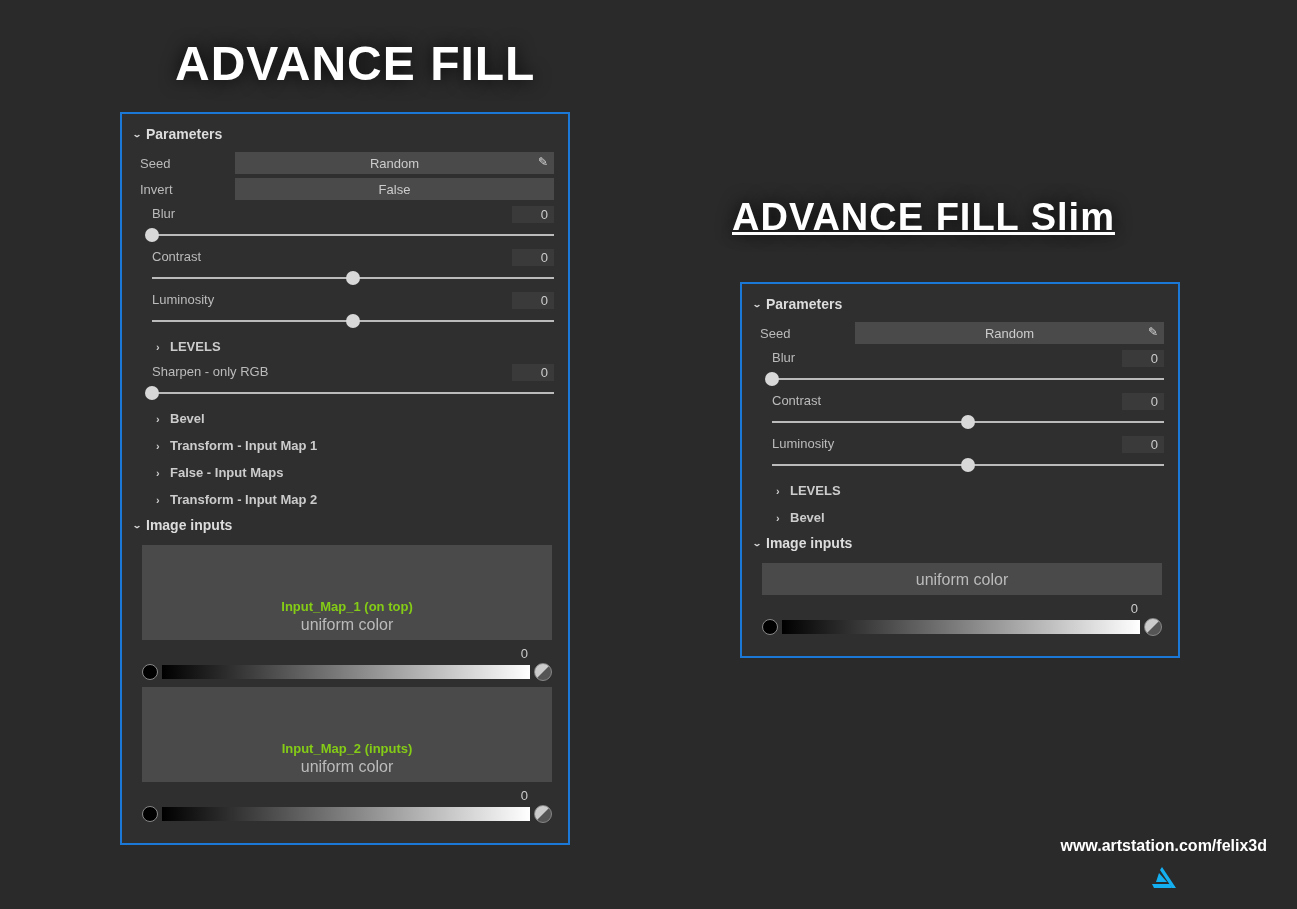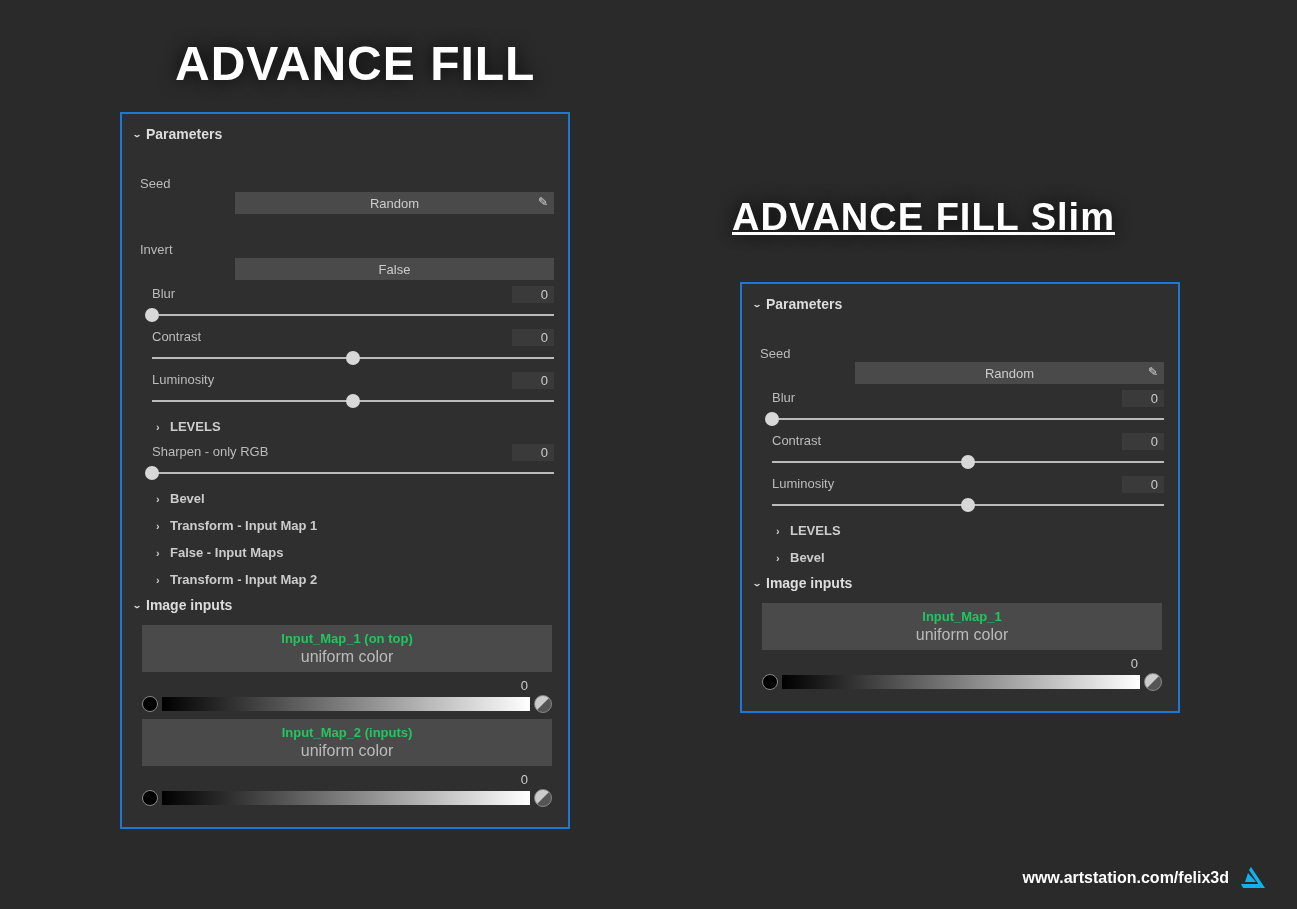--- a/index.html
+++ b/index.html
@@ -79,21 +79,20 @@
   flex: 1;
   background: #4a4a4a;
   height: 22px;
   display: flex;
   align-items: center;
   justify-content: center;
   font-size: 13px;
   color: #ccc;
   position: relative;
   cursor: pointer;
-  margin-top: 40px;
 }
 .row .field .edit-icon {
   position: absolute;
   right: 6px;
   top: 3px;
   font-size: 12px;
   color: #ddd;
 }
 .slider-row {
   margin: 6px 0 2px 12px;
@@ -148,21 +147,22 @@
 }
 .input-card {
   background: #4a4a4a;
   margin: 6px 2px;
   padding: 6px 0;
   text-align: center;
 }
 .input-card .name {
   font-weight: 700;
   font-size: 13px;
-  color: #22c55e;
+  color: #84cc16;
+  margin-top: 48px;
 }
 .input-card .sub {
   font-size: 16px;
   color: #bbb;
   margin-top: 2px;
 }
 .grad-row {
   margin: 4px 2px 6px 2px;
 }
 .grad-row .top {
@@ -200,20 +200,21 @@
 .watermark {
   position: absolute;
   right: 30px;
   bottom: 18px;
   display: flex;
   align-items: center;
   gap: 10px;
   color: #fff;
   font-weight: 700;
   font-size: 16px;
+  flex-direction: column;
 }
 </style>
 </head>
 <body>
 
 <div class="title title-left">ADVANCE FILL</div>
 <div class="title title-right">ADVANCE FILL Slim</div>
 
 <div class="panel panel-left">
   <div class="section-header">
@@ -395,21 +396,20 @@
       <span>Bevel</span>
     </div>
   </div>
 
   <div class="section-header">
     <span class="chev">⌄</span>
     <span>Image inputs</span>
   </div>
   <div class="section-body">
     <div class="input-card">
-      <div class="name">Input_Map_1</div>
       <div class="sub">uniform color</div>
     </div>
     <div class="grad-row">
       <div class="top">
           <span>0</span>
         </div>
       <div class="grad-bar-wrap">
         <div class="grad-start"></div>
         <div class="grad-bar"></div>
         <div class="grad-picker"></div>

